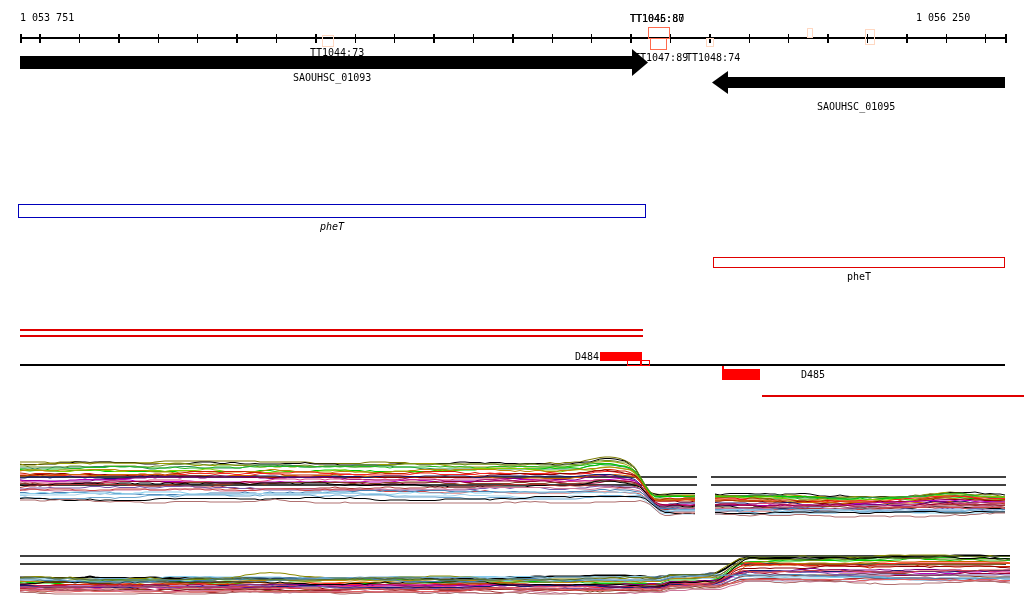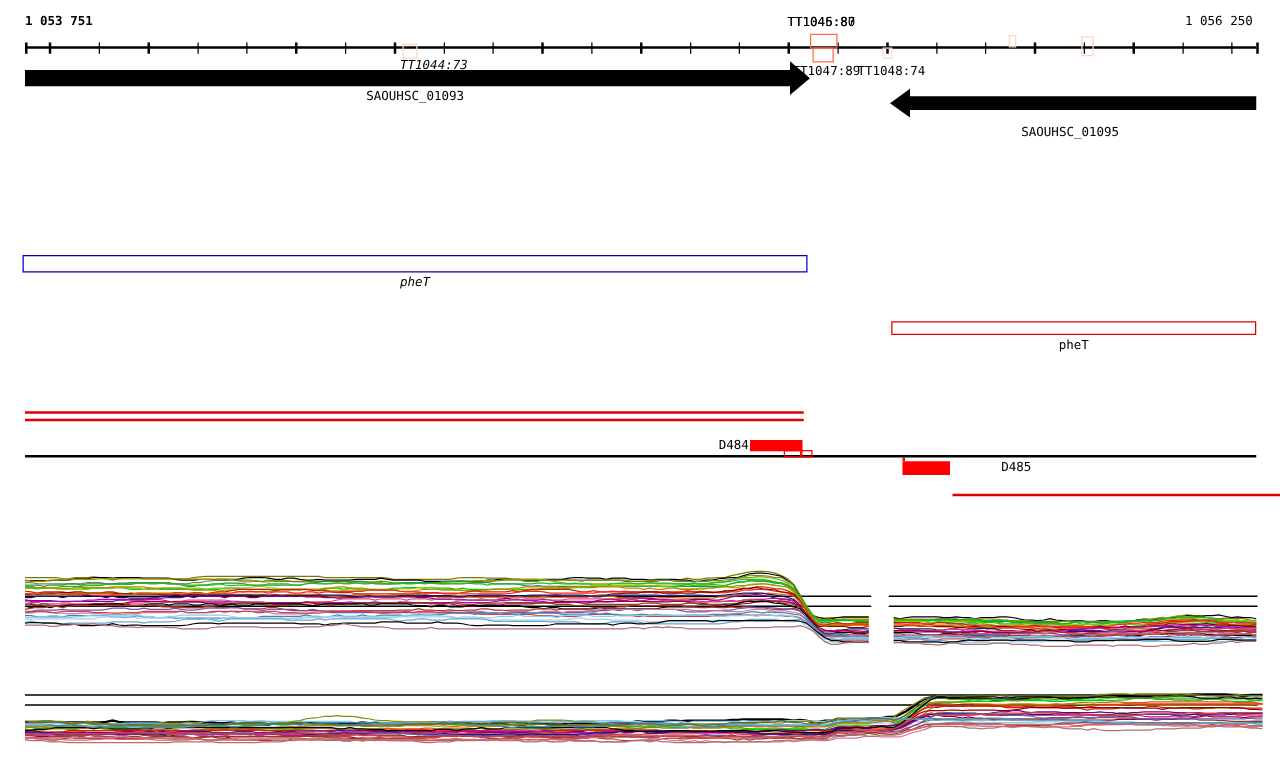--- a/index.html
+++ b/index.html
@@ -8,22 +8,22 @@
   .lbl{position:absolute;font-size:10px;line-height:11px;color:#000;white-space:pre;}
   .box{position:absolute;box-sizing:border-box;}
   .hline{position:absolute;}
   svg.overlay{position:absolute;left:0;top:0;}
 </style>
 </head>
 <body>
 
 <div class="stage">
 
-  <div class="lbl" style="left:20px;top:12px;font-weight:bold;">1 053 751</div>
-  <div class="lbl" style="left:948px;top:12px;">1 056 250</div>
+  <div class="lbl" style="left:20px;top:12px;">1 053 751</div>
+  <div class="lbl" style="left:916px;top:12px;">1 056 250</div>
 
   <div class="lbl" style="left:630px;top:13px;">TT1045:87</div>
   <div class="lbl" style="left:630px;top:13px;">TT1046:80</div>
 
   <div class="hline" style="left:20px;top:37px;width:985px;height:2px;background:#000;"></div>
   <div id="ticks">
       <div style="position: absolute; width: 1.5px; height: 9px; background: rgb(0, 0, 0); top: 34px; left: 20px;"></div>
       <div style="position: absolute; width: 1.5px; height: 9px; background: rgb(0, 0, 0); top: 34px; left: 39.3px;"></div>
       <div style="position: absolute; width: 1.5px; height: 9px; background: rgb(0, 0, 0); top: 34px; left: 78.7px;"></div>
       <div style="position: absolute; width: 1.5px; height: 9px; background: rgb(0, 0, 0); top: 34px; left: 118.1px;"></div>
@@ -45,21 +45,21 @@
       <div style="position: absolute; width: 1.5px; height: 9px; background: rgb(0, 0, 0); top: 34px; left: 748.5px;"></div>
       <div style="position: absolute; width: 1.5px; height: 9px; background: rgb(0, 0, 0); top: 34px; left: 787.9px;"></div>
       <div style="position: absolute; width: 1.5px; height: 9px; background: rgb(0, 0, 0); top: 34px; left: 827.3px;"></div>
       <div style="position: absolute; width: 1.5px; height: 9px; background: rgb(0, 0, 0); top: 34px; left: 866.7px;"></div>
       <div style="position: absolute; width: 1.5px; height: 9px; background: rgb(0, 0, 0); top: 34px; left: 906.1px;"></div>
       <div style="position: absolute; width: 1.5px; height: 9px; background: rgb(0, 0, 0); top: 34px; left: 945.5px;"></div>
       <div style="position: absolute; width: 1.5px; height: 9px; background: rgb(0, 0, 0); top: 34px; left: 984.9px;"></div>
       <div style="position: absolute; width: 1.5px; height: 9px; background: rgb(0, 0, 0); top: 34px; left: 1005px;"></div>
     </div>
 
-  <div class="lbl" style="left:320px;top:47px;font-style:italic;">TT1044:73</div>
+  <div class="lbl" style="left:310px;top:47px;">TT1044:73</div>
   <div class="lbl" style="left:634px;top:52px;">TT1047:89</div>
   <div class="lbl" style="left:686px;top:52px;">TT1048:74</div>
 
   <svg class="overlay" width="1024" height="611">
     <g>
       <rect x="20" y="56" width="612" height="13" fill="#000000"></rect>
       <polygon points="632,49 648,62.5 632,76" fill="#000000"></polygon>
     </g>
     <g>
       <rect x="728" y="77" width="277" height="11" fill="#000000"></rect>

